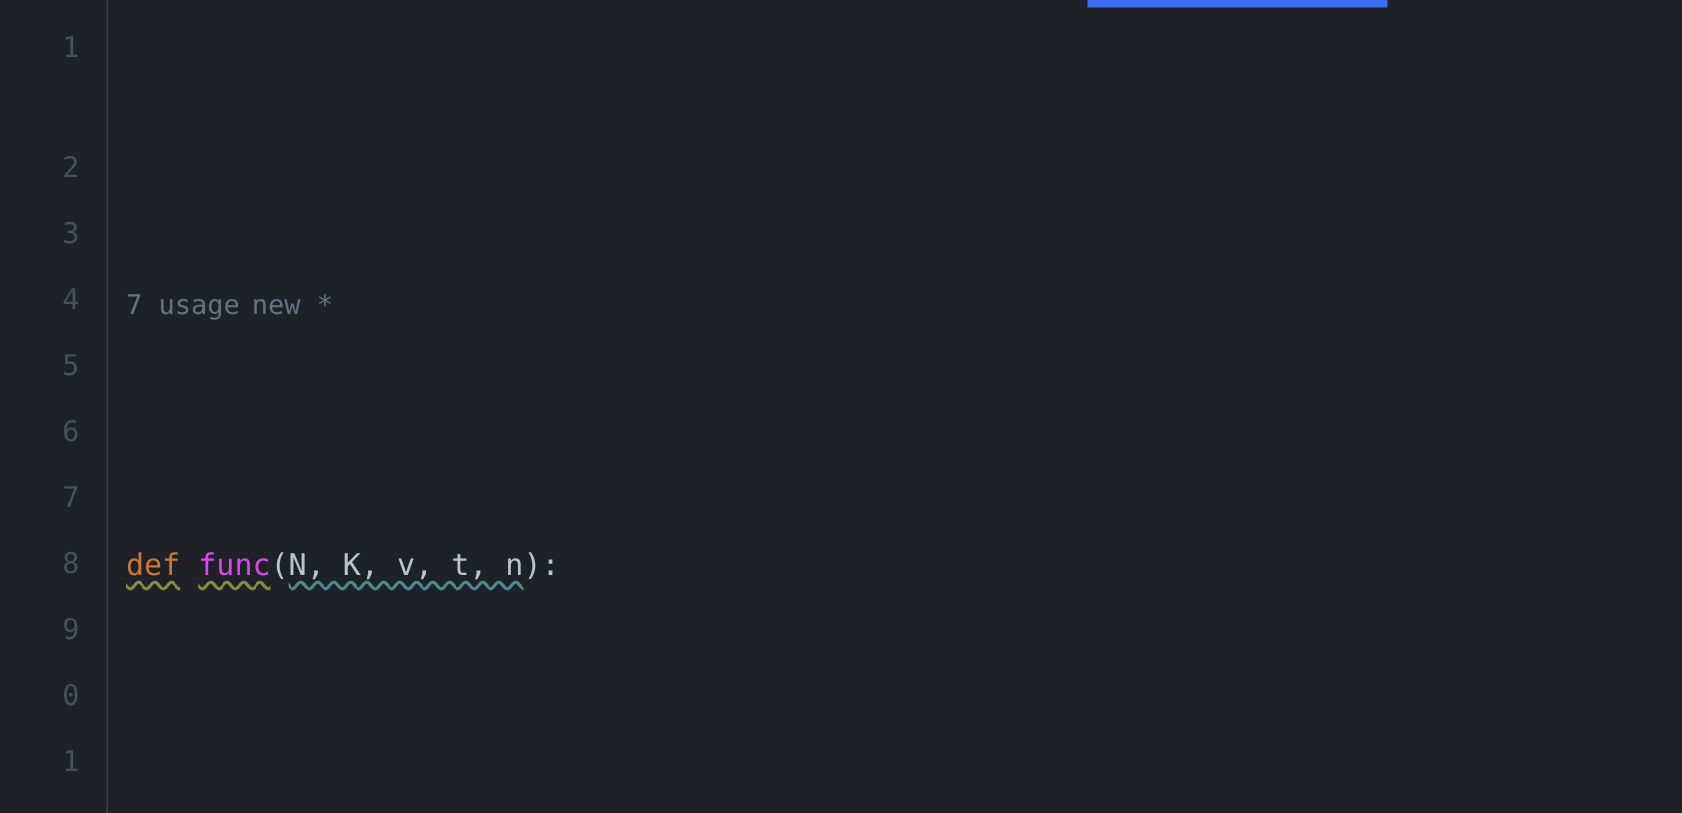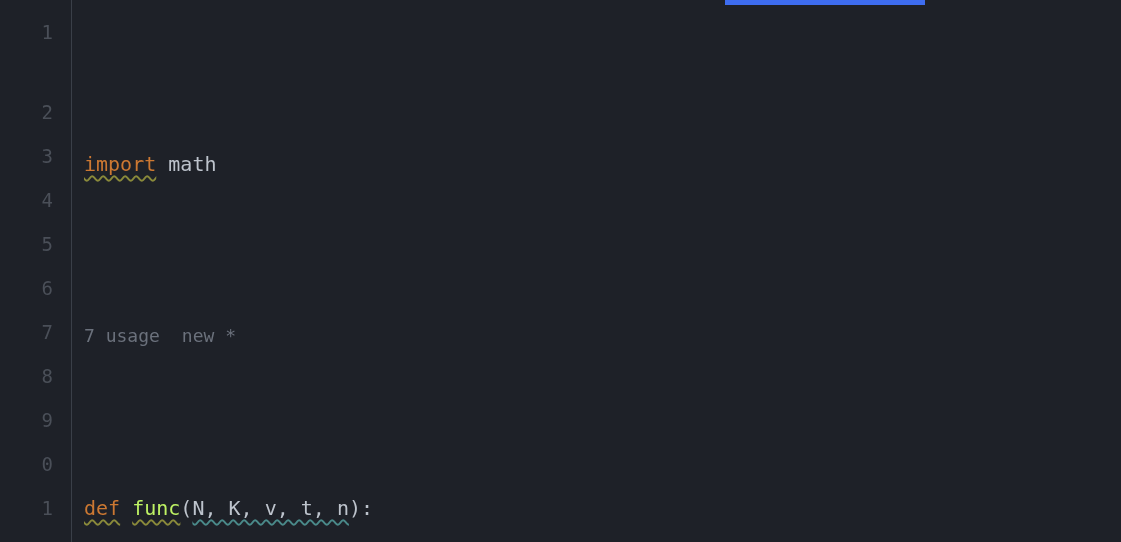--- a/index.html
+++ b/index.html
@@ -26,23 +26,23 @@
     font-size:19px;
   }
   .code {
     flex:1;
     padding:10px 0 0 12px;
     line-height:44px;
     white-space:pre;
   }
   .line { height:44px; display:flex; align-items:center; }
   .meta-line { height:36px; line-height:36px; color:#6b717c; font-size:18px; }
-  .meta-line .m2 { margin-left:22px; }
+  .meta-line .m2 { margin-left:8px; }
   .kw { color:#cc7832; }
-  .fn { color:#bef264; }
+  .fn { color:#d946ef; }
   .id { color:#bdc3cc; }
   .pn { color:#bdc3cc; }
   .wavy-y { text-decoration: wavy underline #8a8a3a; text-underline-offset:4px; }
   .wavy-teal { text-decoration: wavy underline #4a8a8a; text-underline-offset:4px;text-align:right; }
   .top-blue {
     position:absolute;
     top:0; left:725px;
     width:200px; height:5px;
     background:#3e6df0;
   }
@@ -64,21 +64,20 @@
     <div class="ln">6</div>
     <div class="ln">7</div>
     <div class="ln">8</div>
     <div class="ln">9</div>
     <div class="ln">0</div>
     <div class="ln">1</div>
   </div>
 
   <div class="code">
     
-    <div class="line"><span class="kw wavy-y">import</span><span> </span><span class="id">math</span></div>
     
     <div class="meta-line"><span>7 usage</span><span class="m2">new *</span></div>
     
     <div class="line"><span class="kw wavy-y">def</span><span> </span><span class="fn wavy-y">func</span><span class="pn">(</span><span class="id wavy-teal">N, K, v, t, n</span><span class="pn">):</span></div>
     
     
     
     
     
     

